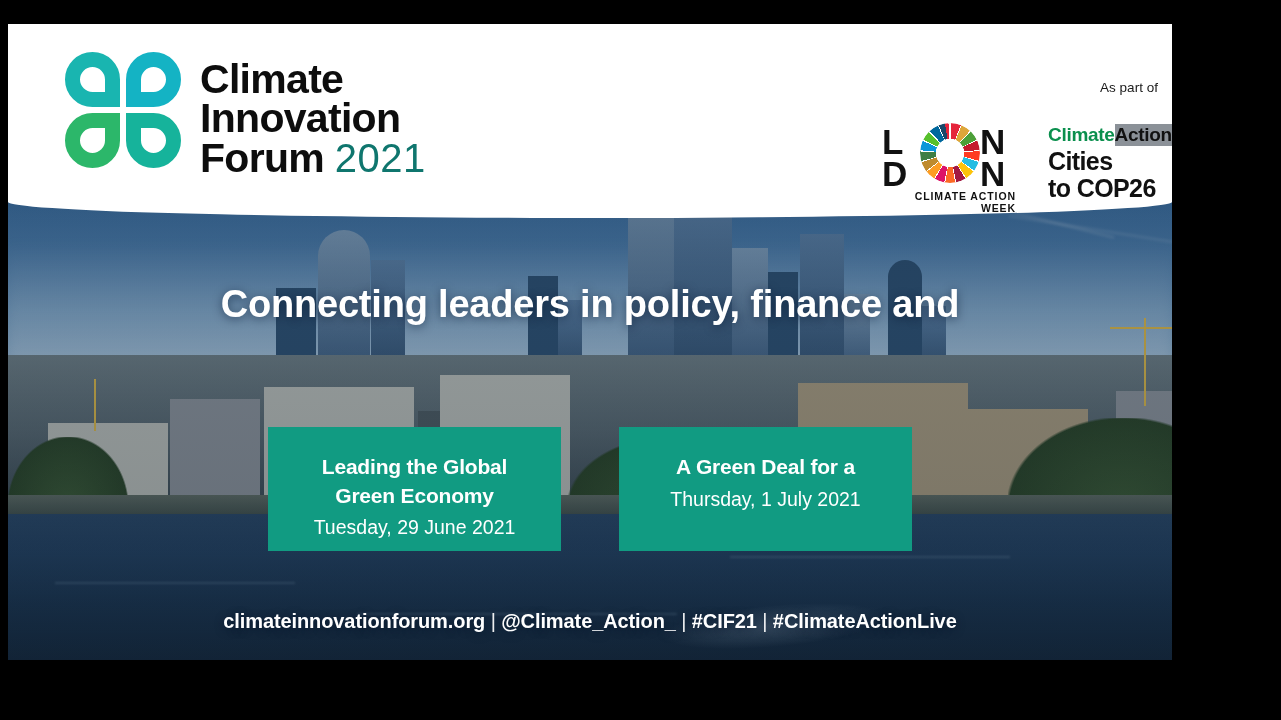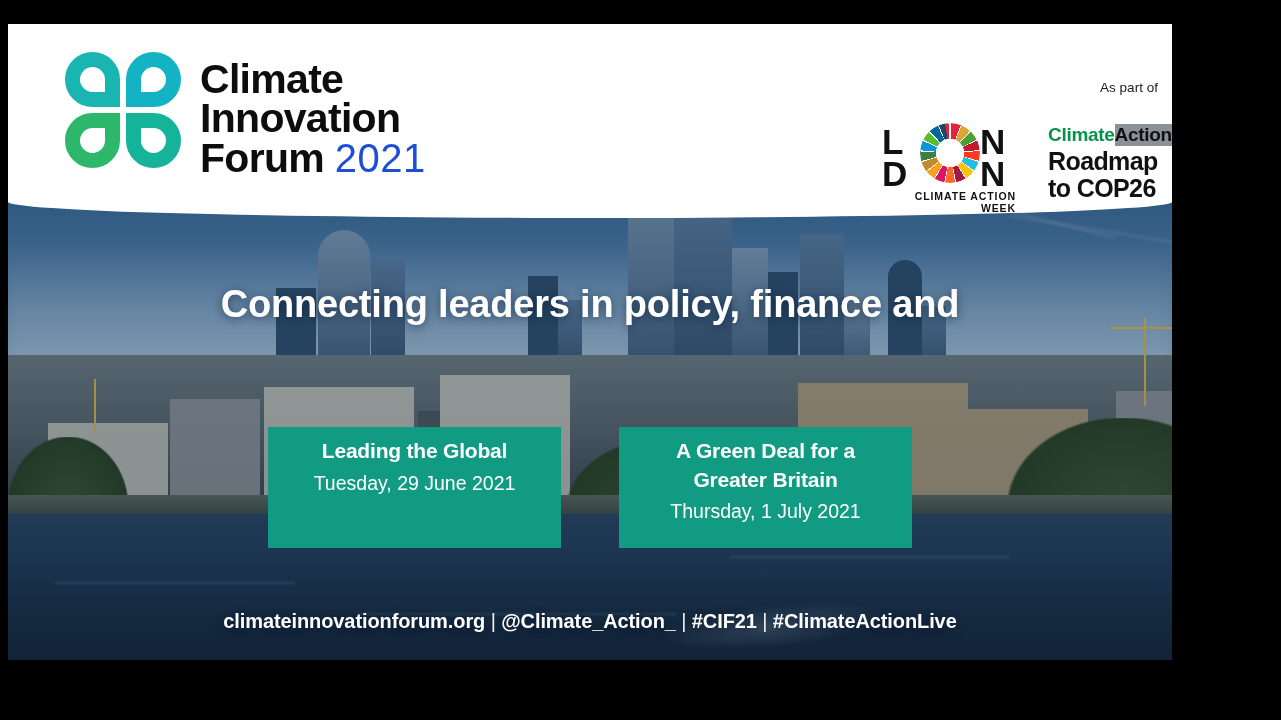--- a/index.html
+++ b/index.html
@@ -117,21 +117,21 @@
 
   .logo-words {
     position:absolute; left:192px; top:36px;
     line-height:.96;
   }
   .logo-words .ln {
     font-size:41px; font-weight:700; color:#0d0d0d;
     letter-spacing:-.7px; white-space:nowrap;
   }
   .logo-words .yr {
-    font-size:40px; font-weight:300; color:#1d4ed8;
+    font-size:40px; font-weight:300; color:#0f766e;
     letter-spacing:.5px;
   }
 
   
   .as-part {
     position:absolute; left:1075px; top:56px; width:92px;
     text-align:center; font-size:13.5px; color:#1a1a1a;
   }
 
   
@@ -214,21 +214,21 @@
 
   
   #cards {
     position:absolute; top:403px; left:0; right:0;
     display:flex; justify-content:center; gap:58px; z-index:6;
   }
   .card {
     width:293px; min-height:121px;
     background:#119b82;
     color:#fff; text-align:center;
-    padding:10px 10px 12px;
+    padding:26px 10px 12px;
   }
   .card .ttl {
     font-size:21px; font-weight:700; line-height:1.36;
     letter-spacing:-.2px;
   }
   .card .dt {
     margin-top:6px; font-size:19.5px; font-weight:400;
   }
 
   
@@ -328,21 +328,21 @@
       </div>
       <div class="lcaw-sub">CLIMATE ACTION WEEK</div>
     </div>
 
     <div class="car">
       <div class="car-row1">
         <span class="grn">Climate</span><span class="blk">Action</span>
       </div>
       <span class="globe"></span>
       <div class="car-row2">
-        <div>Roadmap</div>
+        <div>Cities</div>
         <div>to COP26</div>
       </div>
       <span class="map-icon">
         <svg viewBox="0 0 54 48" fill="none" stroke="#9ad4bc" stroke-width="2.1">
           <path d="M3 10 L18 5 L36 11 L51 6 L51 40 L36 45 L18 39 L3 44 Z"></path>
           <path d="M18 5 L18 39"></path>
             <path d="M36 11 L36 45"></path>
           <circle cx="40" cy="28" r="8.5"></circle>
           <circle cx="40" cy="25.5" r="2.6"></circle>
           <path d="M40 36.5 L36.5 31 M40 36.5 L43.5 31"></path>
@@ -352,29 +352,29 @@
   </div>
 
   <div id="headline">
     <div>Connecting leaders in policy, finance and</div>
   </div>
 
   <div id="cards">
     <div class="card">
       <div class="ttl">
         <div>Leading the Global</div>
+        <div>Green Economy</div>
       </div>
       <div class="dt">Tuesday, 29 June 2021</div>
     </div>
 
 
     <div class="card">
       <div class="ttl">
         <div>A Green Deal for a</div>
-        <div>Greater Britain</div>
       </div>
       <div class="dt">Thursday, 1 July 2021</div>
     </div>
   </div>
 
   <div id="footer">
     <span>climateinnovationforum.org</span><span class="sep"> | </span><span>@Climate_Action_</span><span class="sep"> | </span><span>#CIF21</span><span class="sep"> | </span><span>#ClimateActionLive</span>
   </div>
 
 </div>

